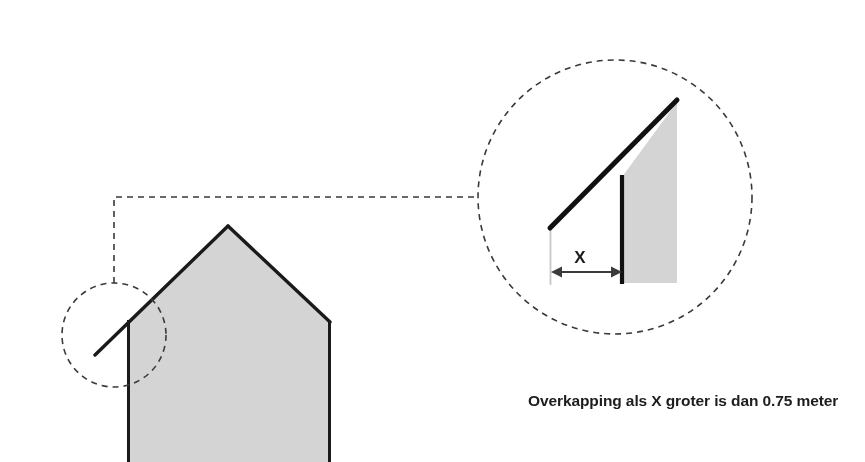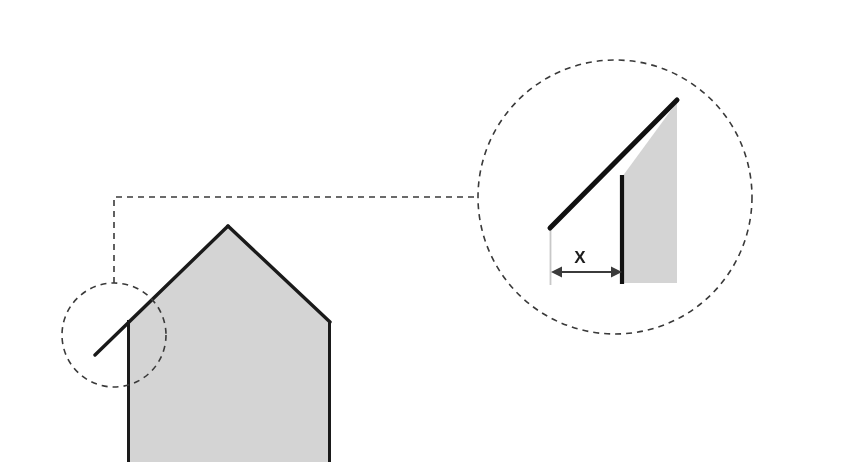--- a/index.html
+++ b/index.html
@@ -83,14 +83,15 @@
       <g>
         <line x1="553" y1="272" x2="620" y2="272" stroke="#3b3b3b" stroke-width="2"></line>
         <path d="M 551,272 L 562,266.5 L 562,277.5 Z" fill="#3b3b3b"></path>
         <path d="M 622,272 L 611,266.5 L 611,277.5 Z" fill="#3b3b3b"></path>
       </g>
 
       <text class="svg-label" x="580" y="263" text-anchor="middle">X</text>
     </g>
   </svg>
 
+  <div class="caption-text">Overkapping als X groter is dan 0.75 meter</div>
 
 </div>
 
 </body></html>

